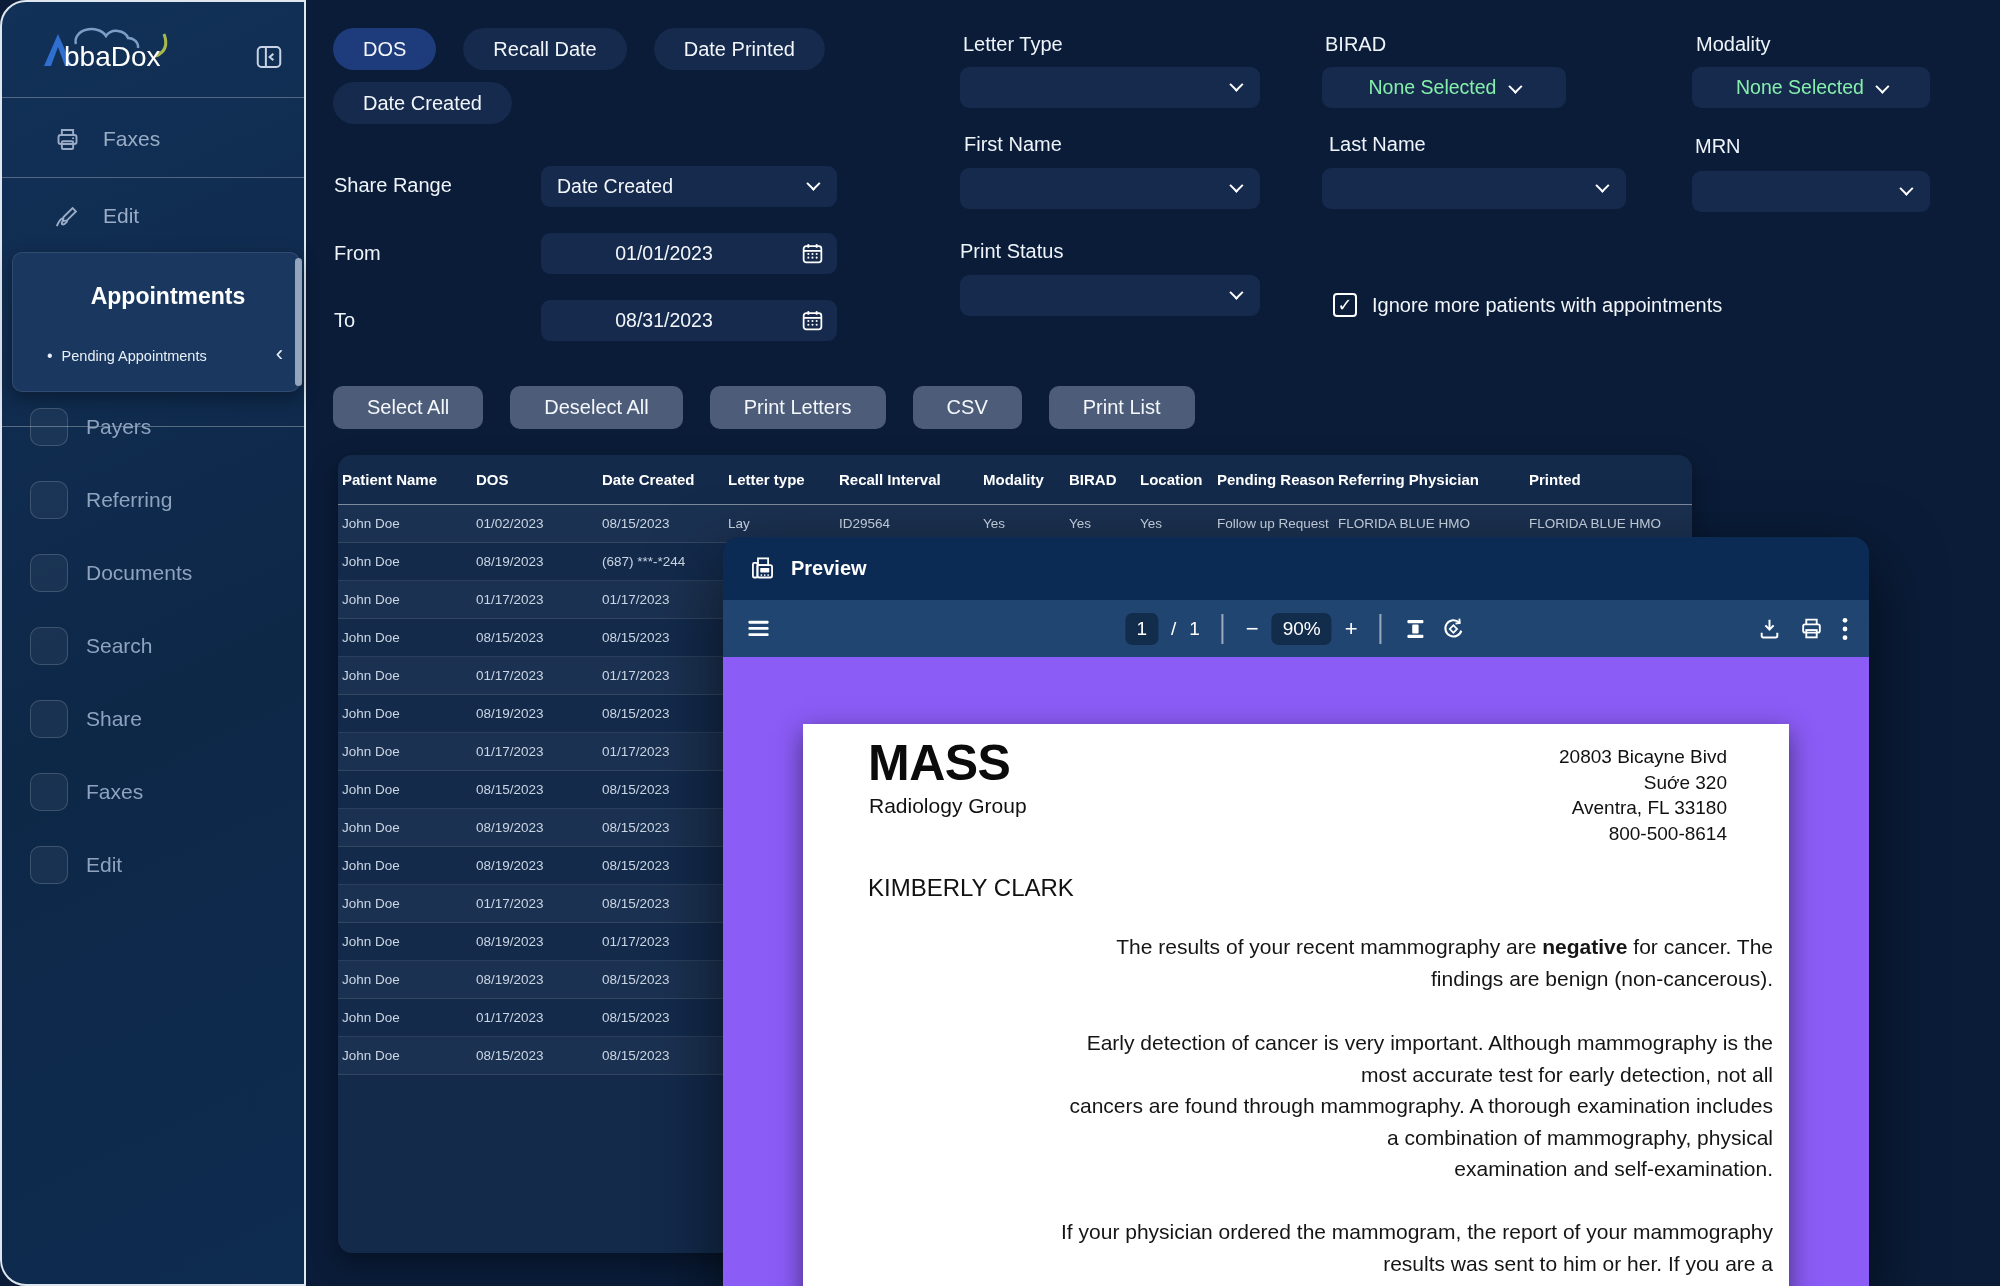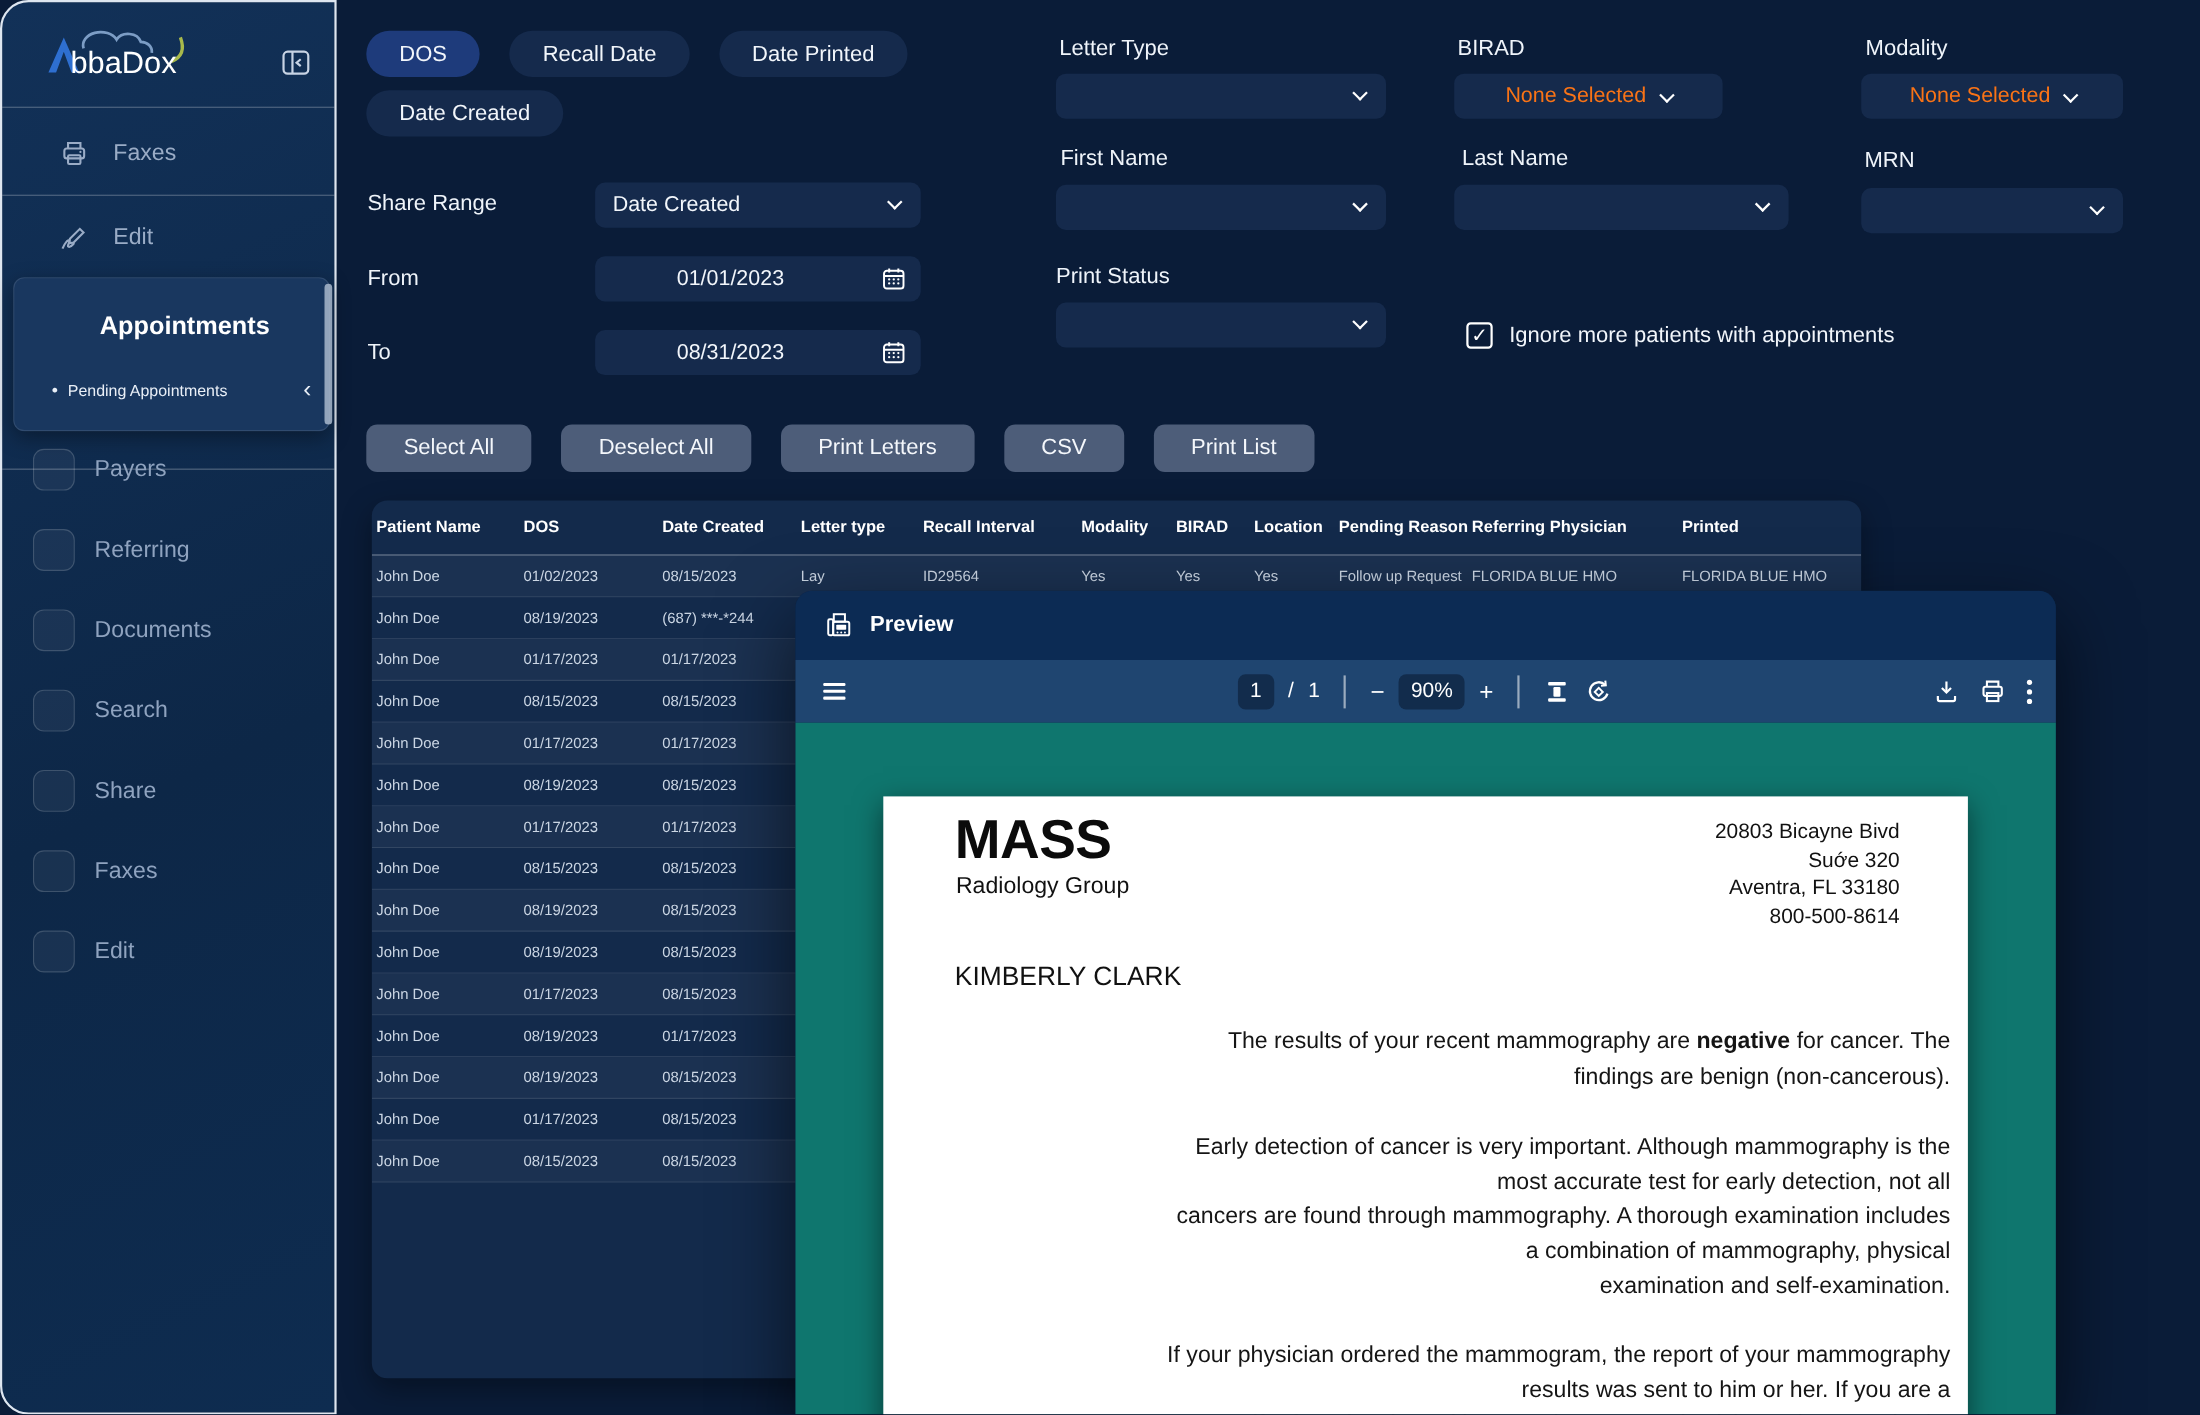--- a/index.html
+++ b/index.html
@@ -34,21 +34,21 @@
   #filter-pills{position:absolute;left:333px;top:28px;width:540px;display:flex;flex-wrap:wrap;gap:12px 27px;}
   .pill{height:42px;padding:0 30px;border:none;border-radius:21px;background:#152A4C;color:#F2F6FB;font-size:20px;
         font-family:inherit;cursor:pointer;}
   .pill.active{background:#1E3B7B;}
   .field{position:absolute;height:41px;background:#152A4C;border-radius:9px;display:flex;align-items:center;
          font-size:19.5px;color:#F2F6FB;cursor:pointer;}
   .field .chev{width:10px;height:10px;border-right:2.4px solid #fff;border-bottom:2.4px solid #fff;
                transform:rotate(45deg) translateY(-2px);display:inline-block;flex:none;}
   .chev-abs{position:absolute;right:20px;top:14px;}
   .cal{position:absolute;right:12px;top:8px;width:25px;height:25px;}
-  .ghost{color:#f97316;}
+  .ghost{color:#86efac;}
   #chk-row{position:absolute;left:1333px;top:293px;display:flex;align-items:center;gap:15px;cursor:pointer;}
   .chk-box{width:24px;height:24px;border:2.2px solid #fff;border-radius:4px;display:flex;align-items:center;
            justify-content:center;font-size:18px;color:#fff;}
   #chk-row .lbl{font-size:20px;color:#F2F6FB;}
 
   
   #actions{position:absolute;left:333px;top:386px;display:flex;gap:27px;}
   .act-btn{height:43px;padding:0 34px;background:#4D5D79;border:none;border-radius:10px;color:#F4F7FB;
            font-size:20px;font-family:inherit;cursor:pointer;}
 
@@ -69,21 +69,21 @@
             font-size:20px;font-weight:700;color:#fff;}
   .pv-toolbar{position:relative;height:57px;background:#1F4570;display:flex;align-items:center;}
   .tb-burger{position:absolute;left:22px;top:15px;width:27px;height:27px;background:none;border:none;padding:0;color:#fff;cursor:pointer;}
   .tb-center{position:absolute;left:50%;top:0;height:57px;transform:translateX(-50%);display:flex;
              align-items:center;gap:13px;font-size:19px;color:#fff;}
   .pill-dark{background:rgba(8,24,48,.55);border-radius:7px;padding:5px 11px;}
   .sep{width:2px;height:30px;background:rgba(255,255,255,.55);margin:0 9px;}
   .tb-btn{background:none;border:none;padding:0;color:#fff;font-size:22px;font-family:inherit;cursor:pointer;display:flex;align-items:center;}
   .tb-right{position:absolute;right:20px;top:0;height:57px;display:flex;align-items:center;gap:17px;}
   .tb-right .ic{width:25px;height:25px;}
-  .pv-view{position:relative;height:629px;background:#0f766e;}
+  .pv-view{position:relative;height:629px;background:#8b5cf6;}
   .page{position:absolute;left:80px;top:67px;width:986px;height:640px;background:#fff;color:#131313;
         box-shadow:0 8px 24px rgba(0,0,0,.5);}
   .mass{position:absolute;left:65px;top:14px;font-size:50px;font-weight:800;letter-spacing:-.5px;line-height:1;color:#0B0B0B;}
   .mass-sub{position:absolute;left:66px;top:70px;font-size:21px;color:#111;}
   .addr{position:absolute;right:62px;top:20px;text-align:right;font-size:19px;line-height:25.5px;color:#111;}
   .recipient{position:absolute;left:65px;top:150px;font-size:24px;color:#111;}
   .para{position:absolute;left:65px;width:905px;font-size:21px;line-height:31.5px;color:#151515;white-space:pre-line;text-align:right;}
   .p1{top:207px;}.p2{top:303px;}.p3{top:492px;}
 </style>
 </head>

